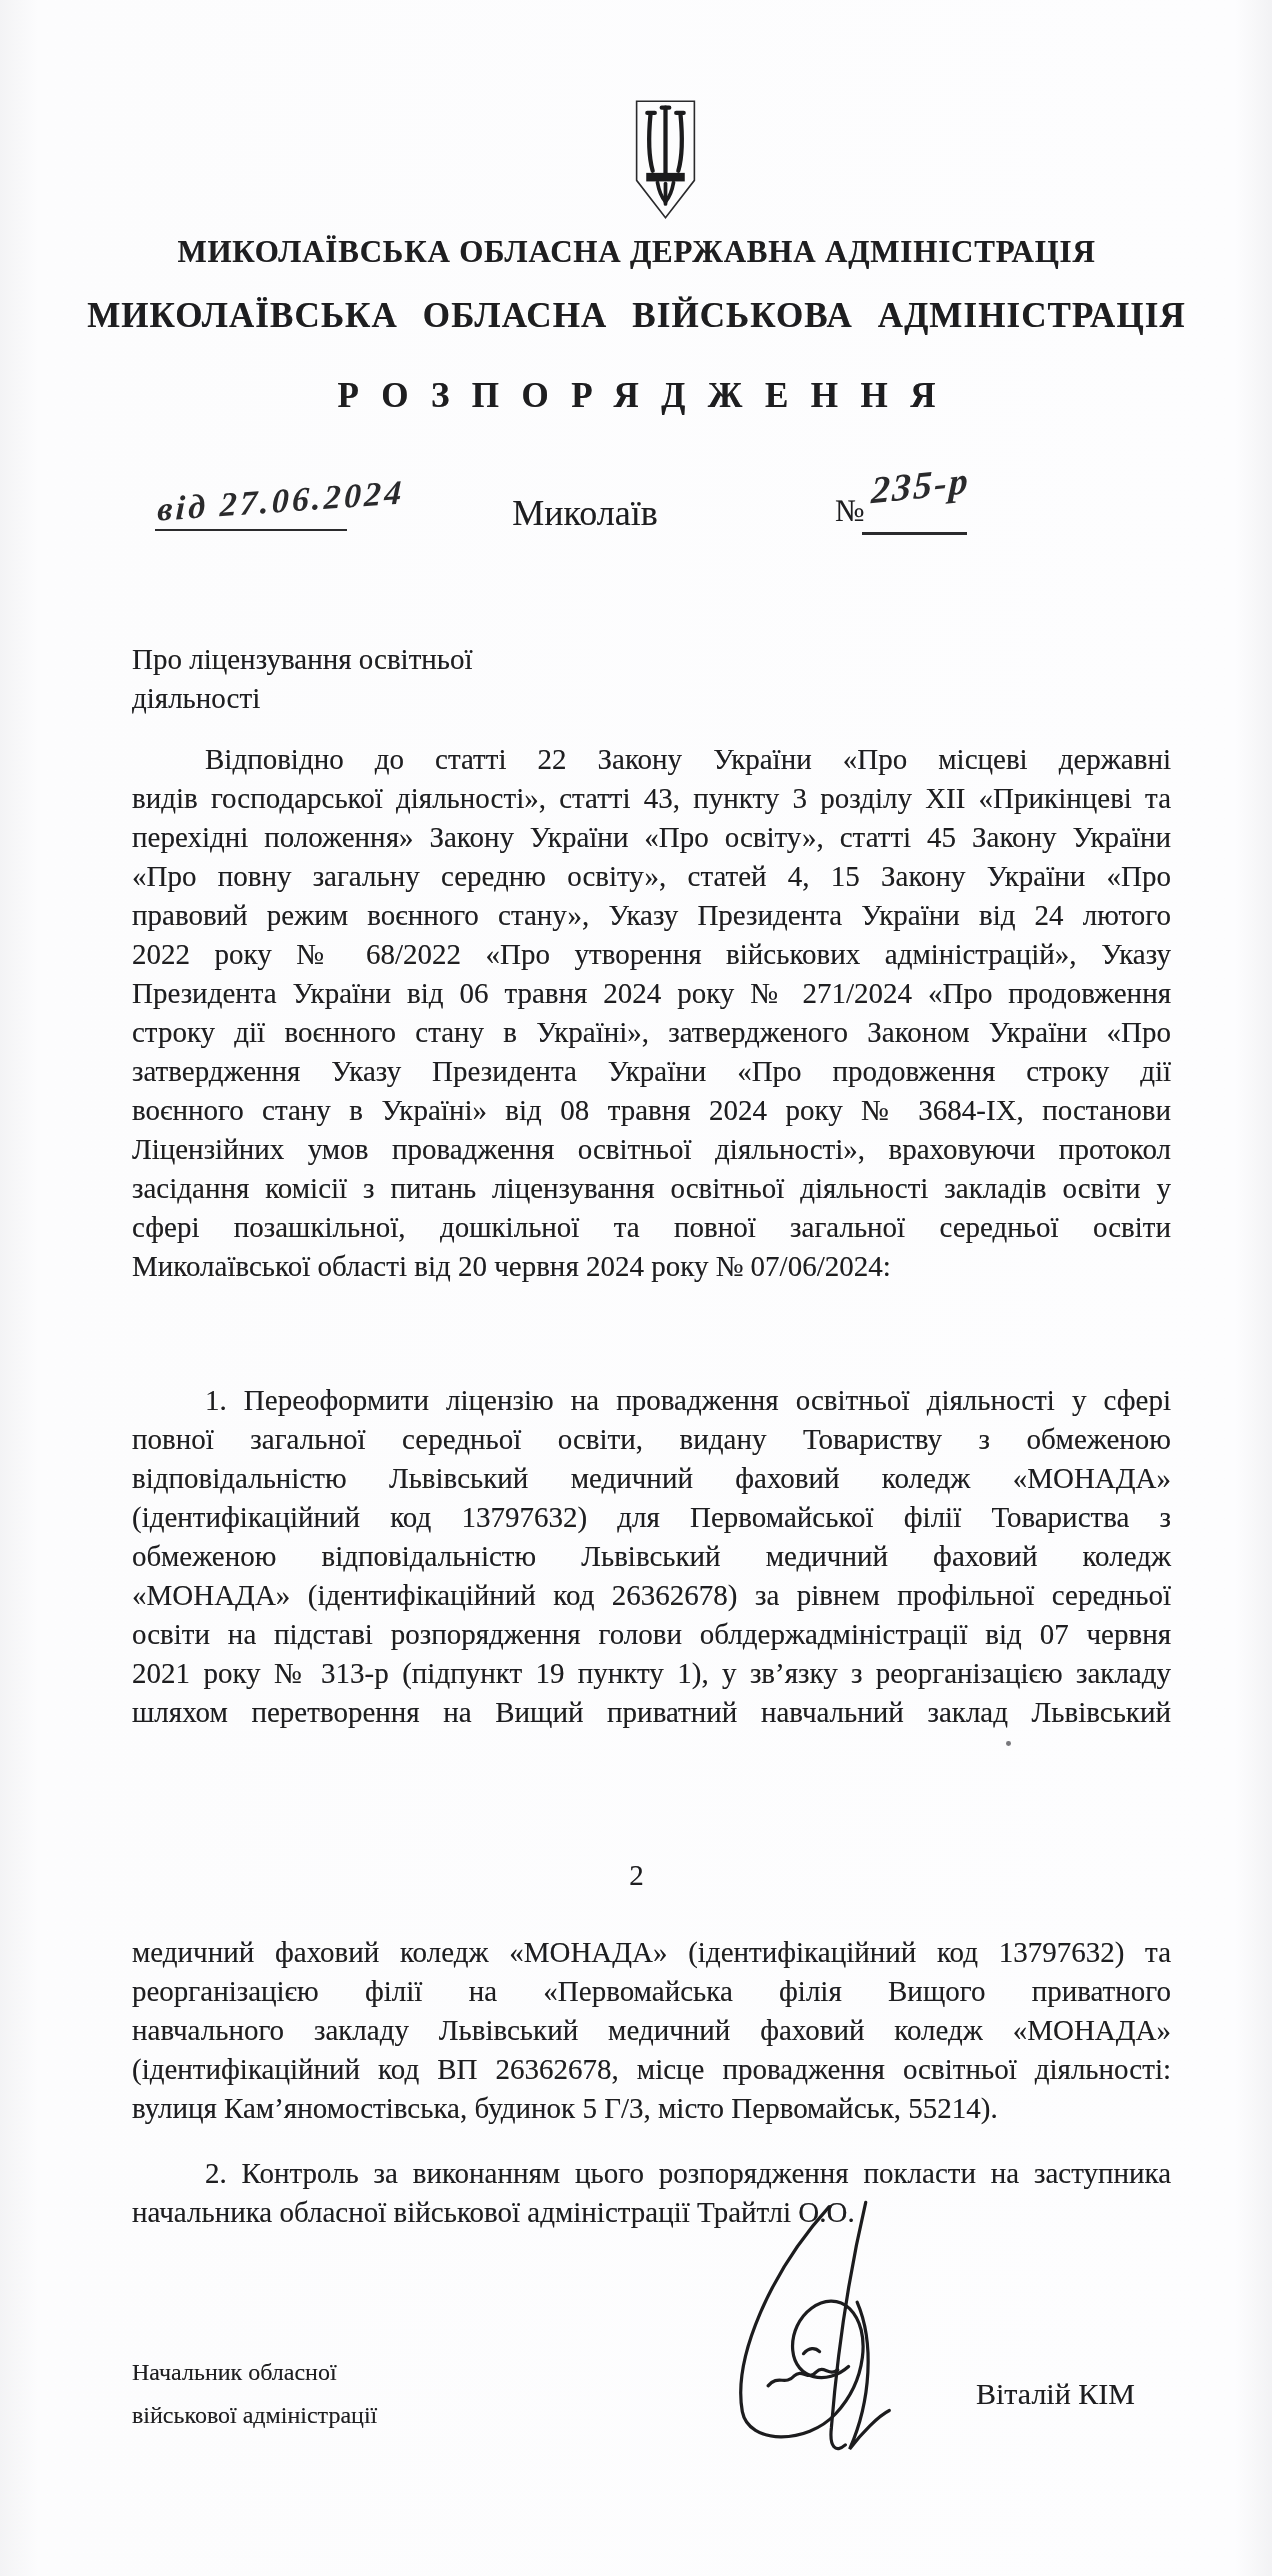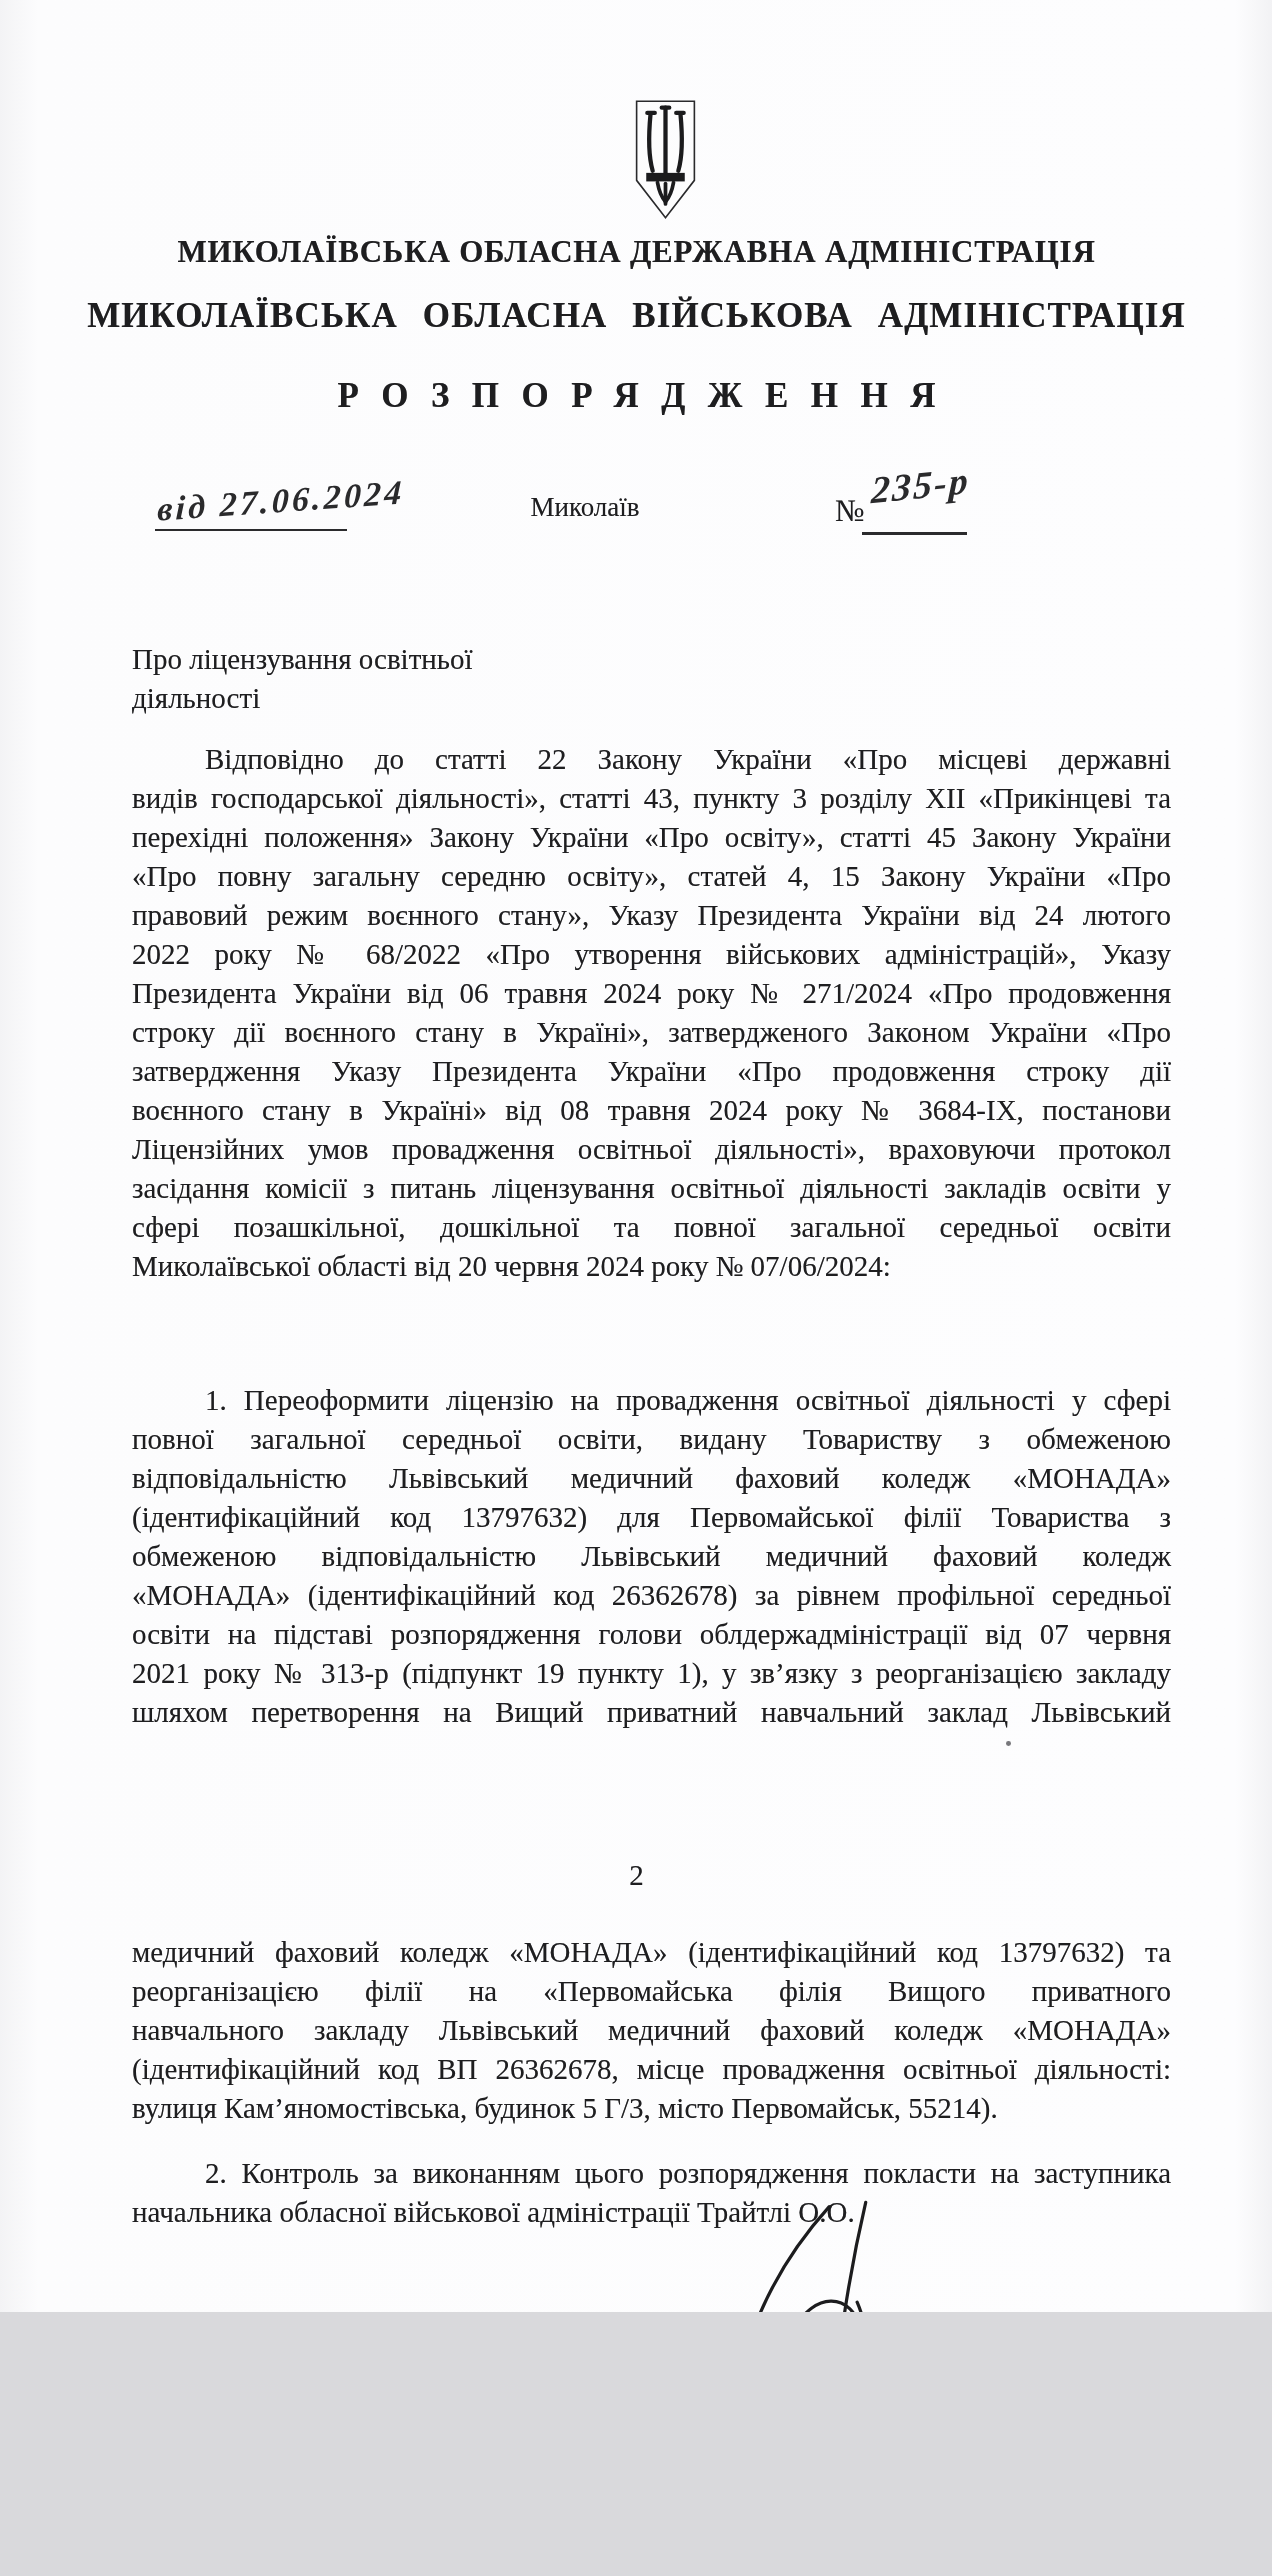--- a/index.html
+++ b/index.html
@@ -1,36 +1,36 @@
 <!DOCTYPE html>
 <html style="font-size:8.6px"><head>
 <meta charset="utf-8">
 <style>
   html,body { margin:0; padding:0; background:#d9d9dc; }
   .page {
-    position:relative; width:1273px; height:2312px; margin:0 auto;
+    position:relative; width:1273px; height:2576px; margin:0 auto;
     background:linear-gradient(90deg,#f3f3f5 0px,#fcfcfd 38px,#fdfdfe 1235px,#f2f2f4 1273px);
     font-family:"Liberation Serif","DejaVu Serif",serif;
     color:#1e1e20;
     overflow:hidden;
   }
   .abs { position:absolute; }
   .center { left:0; right:0; text-align:center; }
   .org1 { top:234px; font-size:31px; font-weight:700; letter-spacing:0.8px; text-shadow:0 0 0.5px rgba(20,20,20,.45); }
   .org2 { top:296px; font-size:35px; font-weight:700; letter-spacing:1.1px; word-spacing:15px; text-shadow:0 0 0.5px rgba(20,20,20,.5);text-align:center; }
   .doctitle { top:376px; font-size:35px; font-weight:700; letter-spacing:22.5px; text-indent:22.5px; text-shadow:0 0 0.5px rgba(20,20,20,.5); }
   .emblem { left:632px; top:98px; }
 
   .hw {
     font-family:"Liberation Serif",serif; font-style:italic; font-weight:600;
     color:#2a2a2c; display:inline-block;
   }
   .hw-date { left:157px; top:482px; font-size:34px; letter-spacing:3.2px; transform:rotate(-4deg) skewX(-6deg); }
   .hw-date-line { left:155px; top:529px; width:192px; height:2.1px; background:#2b2b2d; box-shadow:0 2.7px 0 -1.1px #3a3a3c; }
-  .city { left:499px; top:492px; width:172px; text-align:center; font-size:27px; text-shadow:0 0 0.4px rgba(20,20,20,.4); }
+  .city { left:499px; top:492px; width:172px; text-align:center; font-size:36px; text-shadow:0 0 0.4px rgba(20,20,20,.4); }
   .num-sign { left:835px; top:493px; font-size:31px; text-shadow:0 0 0.4px rgba(20,20,20,.4); }
   .hw-num { left:871px; top:463px; font-size:38px; letter-spacing:2.1px; transform:rotate(-6deg) skewX(-8deg); }
   .hw-num-line { left:862px; top:532px; width:105px; height:2.7px; background:#2b2b2d; }
 
   .textblock { left:132px; width:1039px; font-size:29px; line-height:39px; text-shadow:0 0 0.4px rgba(25,25,25,.45); }
   .subject { top:640px; }
   .subject .tline { text-align:left; }
   .para .tline { text-align:justify; text-align-last:justify; }
   .para.no-stretch-last .tline:last-child { text-align-last:left; }
   .para.indent-first .tline:first-child { text-indent:73px; }

